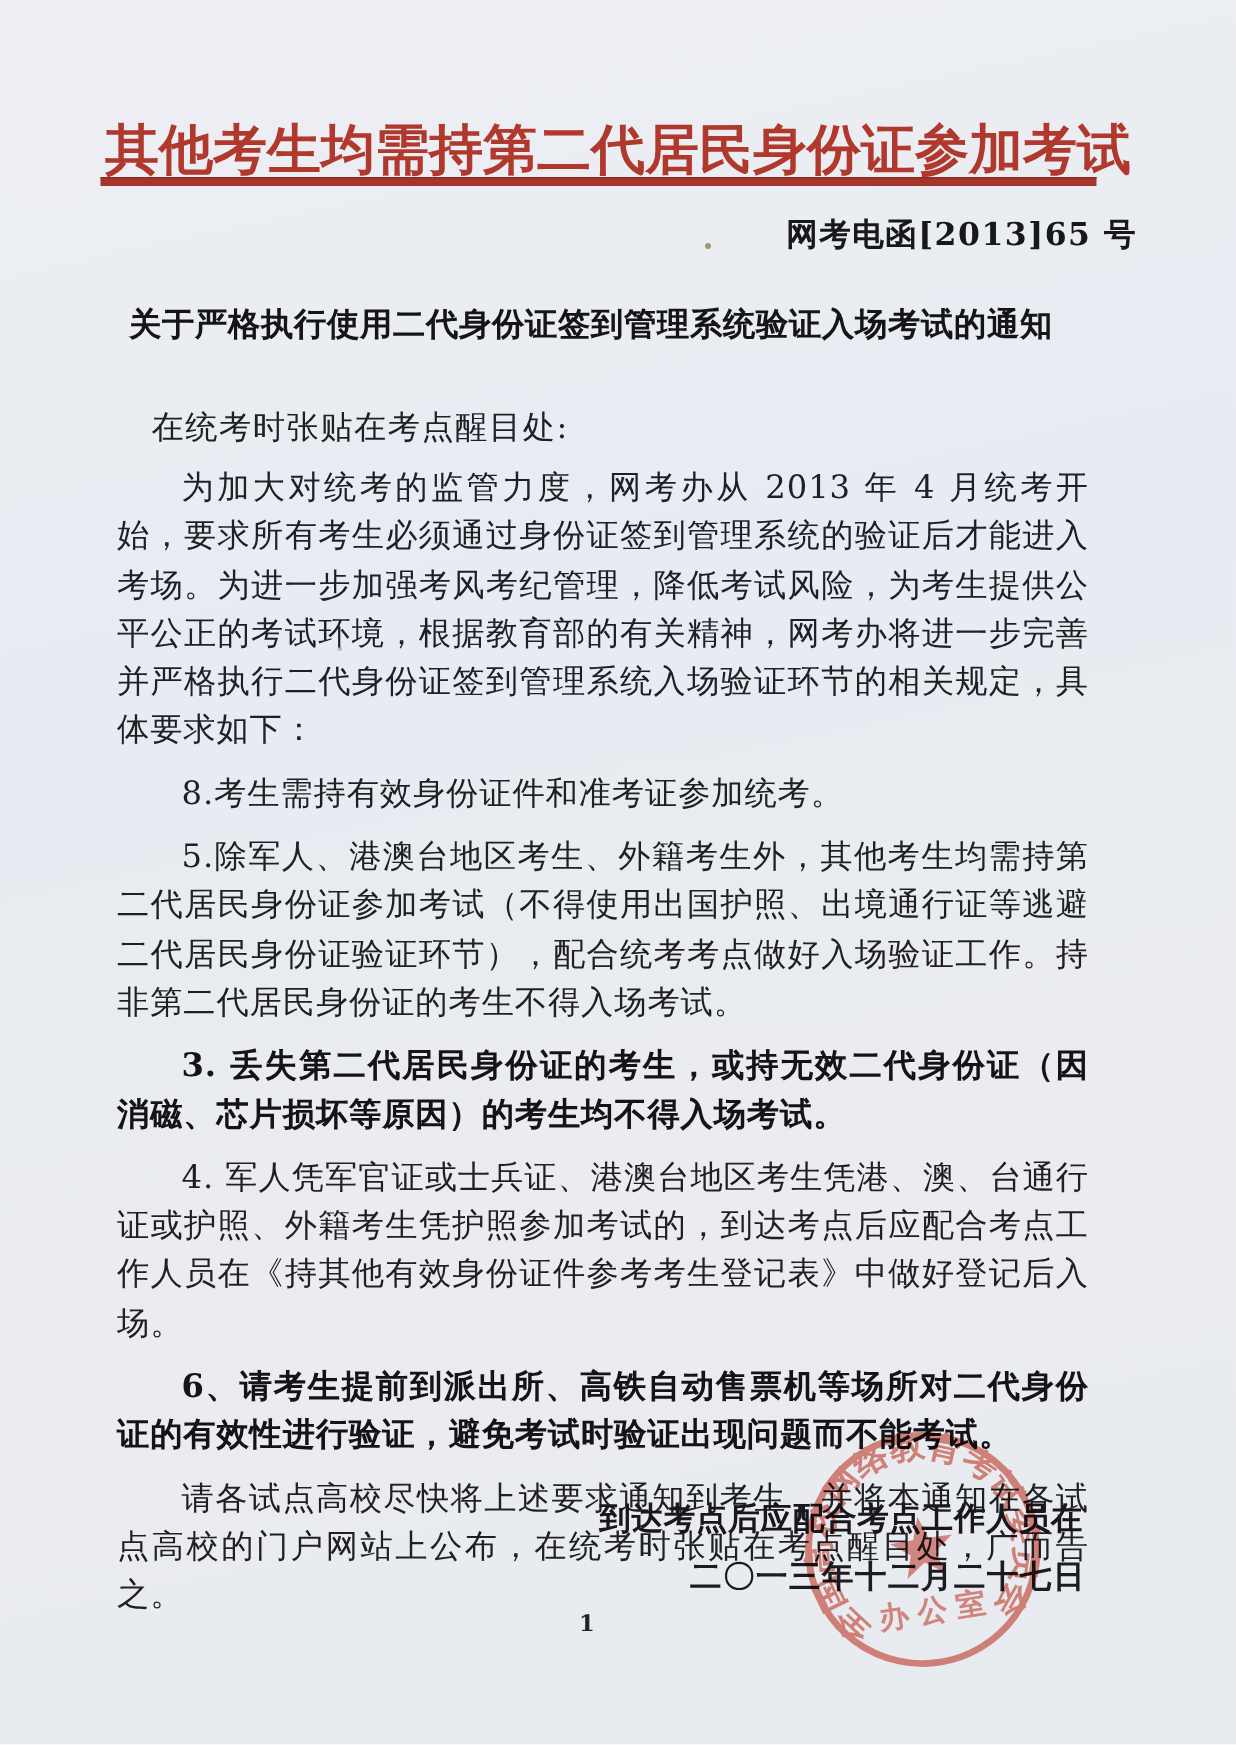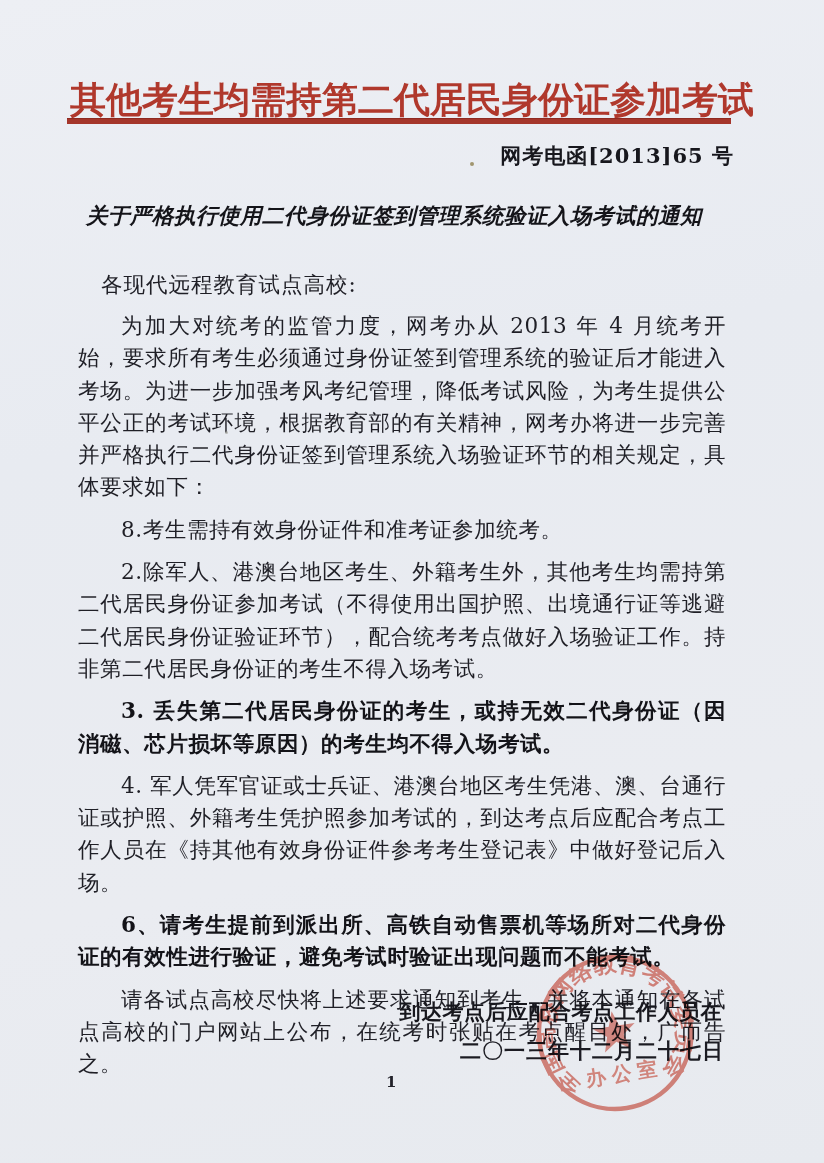--- a/index.html
+++ b/index.html
@@ -22,40 +22,39 @@
     white-space:nowrap;
   }
   .red-rule{
     position:absolute;top:118px;left:67px;width:664px;height:5px;
     background:#a5362b;
     border-top:1px solid #8e2a21;
   }
   .doc-number{
     position:absolute;top:142px;left:0;width:100%;
     box-sizing:border-box;
-    padding-right:90px;
+    padding-right:66px;
     text-align:right;
     font-weight:bold;
     font-size:21px;
     letter-spacing:1px;
     color:#17171d;
   }
   .notice-title{
     position:absolute;top:201px;left:0;width:100%;
     margin:0;
     box-sizing:border-box;
     padding-right:36px;
     text-align:center;
     font-family:"DejaVu Sans","Liberation Sans",sans-serif;
     font-weight:bold;
     font-size:21.5px;
     letter-spacing:0.5px;
     color:#141419;
     white-space:nowrap;
-    font-style:italic;
   }
   .salutation{
     position:absolute;top:270px;left:101px;
     font-size:21.5px;
     letter-spacing:1px;
   }
   .body-text{
     position:absolute;top:300px;left:68px;width:668px;
     font-size:21.5px;
     line-height:32.3px;
@@ -131,26 +130,26 @@
 <body>
 
 <div class="page">
 
   <div class="letterhead">其他考生均需持第二代居民身份证参加考试</div>
   <div class="red-rule"></div>
   <div class="doc-number">网考电函[2013]65 号</div>
 
   <h1 class="notice-title">关于严格执行使用二代身份证签到管理系统验证入场考试的通知</h1>
 
-  <div class="salutation">各现代远程教育试点高校:</div>
+  <div class="salutation">在统考时张贴在考点醒目处:</div>
 
   <div class="body-text">
     <p>为加大对统考的监管力度，网考办从 2013 年 4 月统考开始，要求所有考生必须通过身份证签到管理系统的验证后才能进入考场。为进一步加强考风考纪管理，降低考试风险，为考生提供公平公正的考试环境，根据教育部的有关精神，网考办将进一步完善并严格执行二代身份证签到管理系统入场验证环节的相关规定，具体要求如下：</p>
     <p>8.考生需持有效身份证件和准考证参加统考。</p>
-    <p>2.除军人、港澳台地区考生、外籍考生外，其他考生均需持第二代居民身份证参加考试（不得使用出国护照、出境通行证等逃避二代居民身份证验证环节），配合统考考点做好入场验证工作。持非第二代居民身份证的考生不得入场考试。</p>
+    <p>5.除军人、港澳台地区考生、外籍考生外，其他考生均需持第二代居民身份证参加考试（不得使用出国护照、出境通行证等逃避二代居民身份证验证环节），配合统考考点做好入场验证工作。持非第二代居民身份证的考生不得入场考试。</p>
     <p class="bold">3. 丢失第二代居民身份证的考生，或持无效二代身份证（因消磁、芯片损坏等原因）的考生均不得入场考试。</p>
     <p>4. 军人凭军官证或士兵证、港澳台地区考生凭港、澳、台通行证或护照、外籍考生凭护照参加考试的，到达考点后应配合考点工作人员在《持其他有效身份证件参考考生登记表》中做好登记后入场。</p>
     <p class="bold">6、请考生提前到派出所、高铁自动售票机等场所对二代身份证的有效性进行验证，避免考试时验证出现问题而不能考试。</p>
     <p>请各试点高校尽快将上述要求通知到考生，并将本通知在各试点高校的门户网站上公布，在统考时张贴在考点醒目处，广而告之。</p>
   </div>
 
   <div class="signer">到达考点后应配合考点工作人员在</div>
   <div class="sign-date">二〇一三年十二月二十七日</div>
 
   <div class="page-number">1</div>

